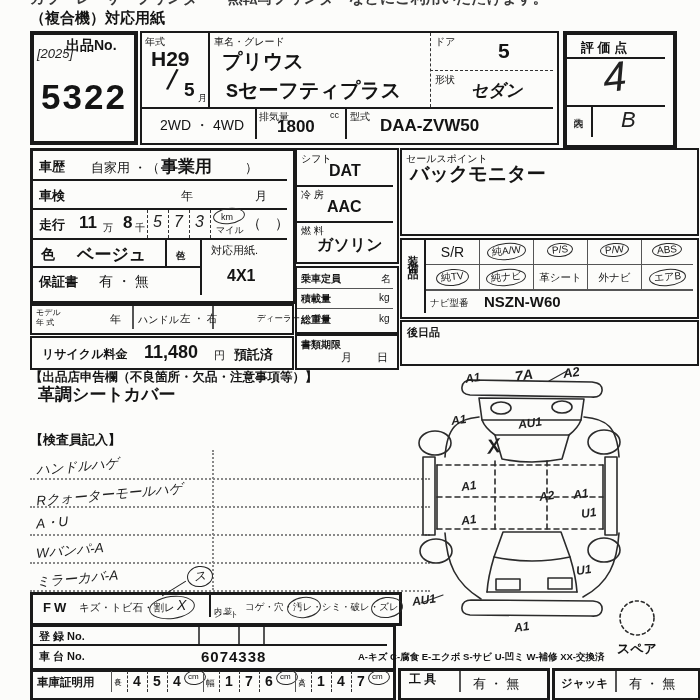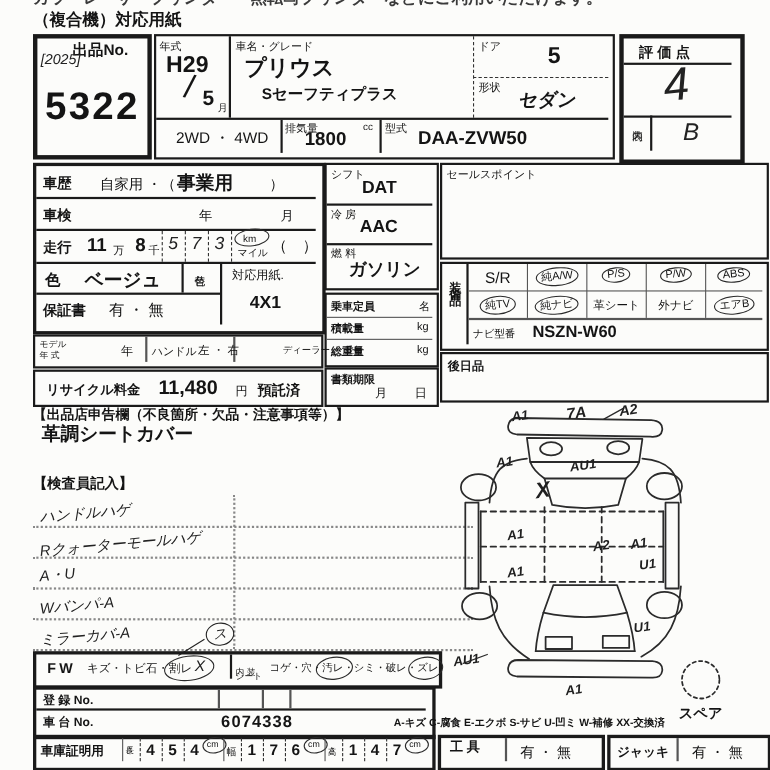--- a/index.html
+++ b/index.html
@@ -48,21 +48,21 @@
     <div class="line" style="left:203px;top:76px;width:2px;height:30px;"></div>
 
     <span class="abs lbl" style="left:3px;top:2px;">年式</span>
     <span class="abs bold" style="left:9px;top:14px;font-size:21px;">H29</span>
     <span class="abs" style="left:26px;top:30px;font-size:30px;transform:rotate(12deg);">/</span>
     <span class="abs bold" style="left:42px;top:46px;font-size:19px;">5</span>
     <span class="abs" style="left:56px;top:59px;font-size:9px;">月</span>
 
     <span class="abs lbl" style="left:72px;top:2px;">車名・グレード</span>
     <span class="abs bold" style="left:80px;top:15px;font-size:20px;">プリウス</span>
-    <span class="abs bold" style="left:96px;top:44px;font-size:14px;">Sセーフティプラス</span>
+    <span class="abs bold" style="left:84px;top:44px;font-size:20px;font-family:Liberation Mono, monospace;">Sセーフティプラス</span>
 
     <span class="abs lbl" style="left:293px;top:2px;">ドア</span>
     <span class="abs bold" style="left:356px;top:6px;font-size:21px;">5</span>
     <span class="abs lbl" style="left:293px;top:40px;">形状</span>
     <span class="abs bold" style="left:330px;top:46px;font-size:17px;transform:skewX(-8deg);">セダン</span>
 
     <span class="abs" style="left:18px;top:84px;font-size:14px;">2WD ・ 4WD</span>
     <span class="abs lbl" style="left:117px;top:77px;">排気量</span>
     <span class="abs bold" style="left:135px;top:84px;font-size:17px;">1800</span>
     <span class="abs" style="left:188px;top:77px;font-size:9px;">cc</span>
@@ -146,20 +146,21 @@
   </div>
 
   <div class="box" style="left:295px;top:334px;width:100px;height:32px;">
     <span class="abs bold" style="left:4px;top:2px;font-size:10px;">書類期限</span>
     <span class="abs" style="left:44px;top:14px;font-size:11px;">月</span>
     <span class="abs" style="left:80px;top:14px;font-size:11px;">日</span>
   </div>
 
   <div class="box" style="left:400px;top:148px;width:295px;height:84px;">
     <span class="abs lbl" style="left:4px;top:2px;">セールスポイント</span>
+    <span class="abs bold" style="left:8px;top:11px;font-size:19px;">バックモニター</span>
   </div>
 
   <div class="box" style="left:400px;top:238px;width:295px;height:77px;">
     <div class="line" style="left:22px;top:0;width:2px;height:73px;"></div>
     <span class="abs vtext bold" style="left:5px;top:6px;font-size:11px;letter-spacing:7px;">装備品</span>
     <div class="line thin" style="left:24px;top:24px;width:267px;height:1px;"></div>
     <div class="line thin" style="left:24px;top:49px;width:267px;height:1.5px;"></div>
     <div class="line thin" style="left:77px;top:0;width:1px;height:49px;"></div>
     <div class="line thin" style="left:131px;top:0;width:1px;height:49px;"></div>
     <div class="line thin" style="left:185px;top:0;width:1px;height:49px;"></div>

